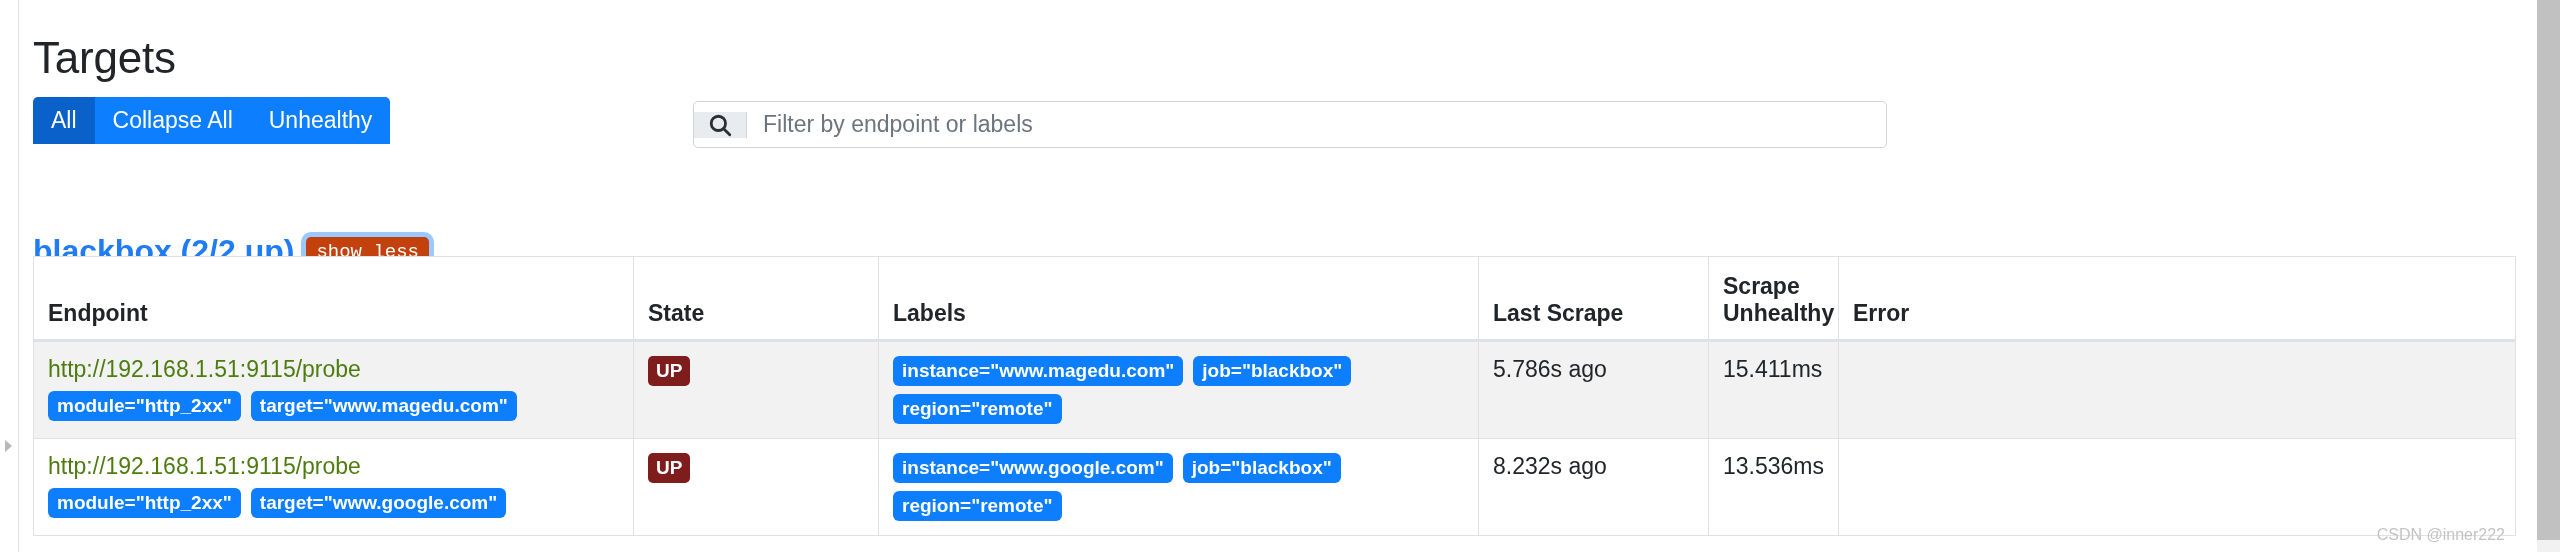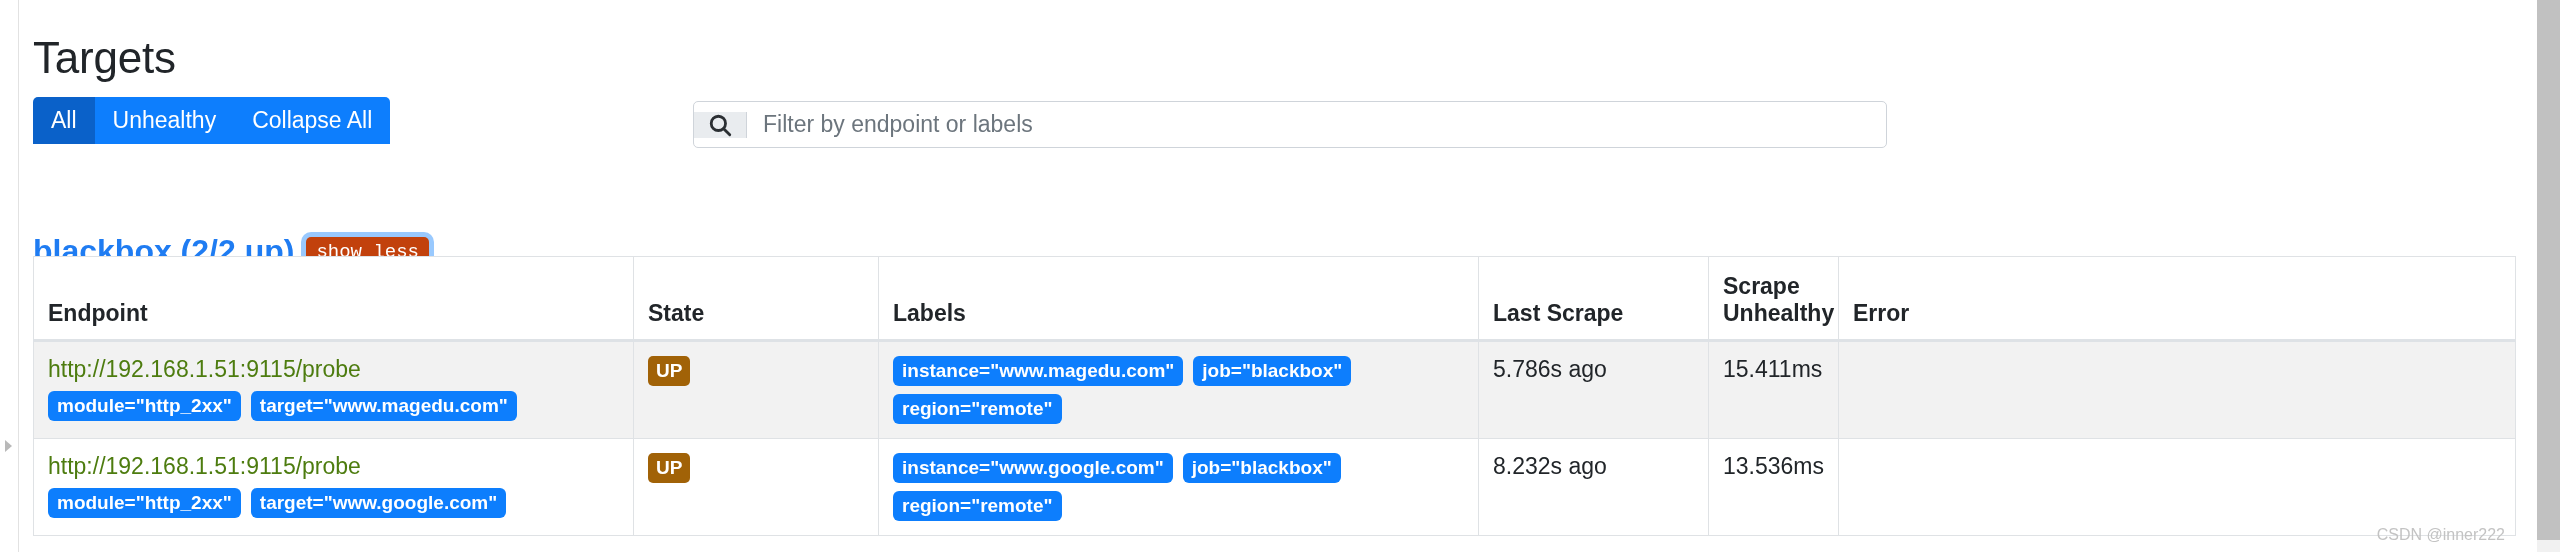--- a/index.html
+++ b/index.html
@@ -237,21 +237,21 @@
     color: #ffffff;
     font-size: 19px;
     font-weight: bold;
     border-radius: 6px;
     padding: 5px 9px 6px 9px;
     line-height: 1;
     white-space: nowrap;
     display: inline-block;
   }
   .badge-up {
-    background: #a16207;
+    background: #7f1d1d;
     color: #ffffff;
     font-size: 19px;
     font-weight: bold;
     border-radius: 5px;
     padding: 5px 8px 6px 8px;
     line-height: 1;
     display: inline-block;
   }
   .cell-text {
     font-size: 23px;
@@ -279,22 +279,22 @@
 
   <div class="left-rule"></div>
   <div class="gutter-caret"></div>
 
   <h1 class="page-title">Targets</h1>
 
   <div class="controls-row">
 
     <div class="btn-group">
       <button class="btn active">All</button>
+      <button class="btn">Collapse All</button>
       <button class="btn">Unhealthy</button>
-      <button class="btn">Collapse All</button>
     </div>
 
     <div class="search-group">
       <span class="search-icon-box">
         <svg width="26" height="26" viewBox="0 0 24 24" fill="none" stroke="#2b2f33" stroke-width="2.6" stroke-linecap="round">
           <circle cx="10.5" cy="10.5" r="6.6" fill="none"></circle>
           <line x1="15.4" y1="15.4" x2="21" y2="21"></line>
         </svg>
       </span>
       <input class="search-input" type="text" placeholder="Filter by endpoint or labels" style="">

